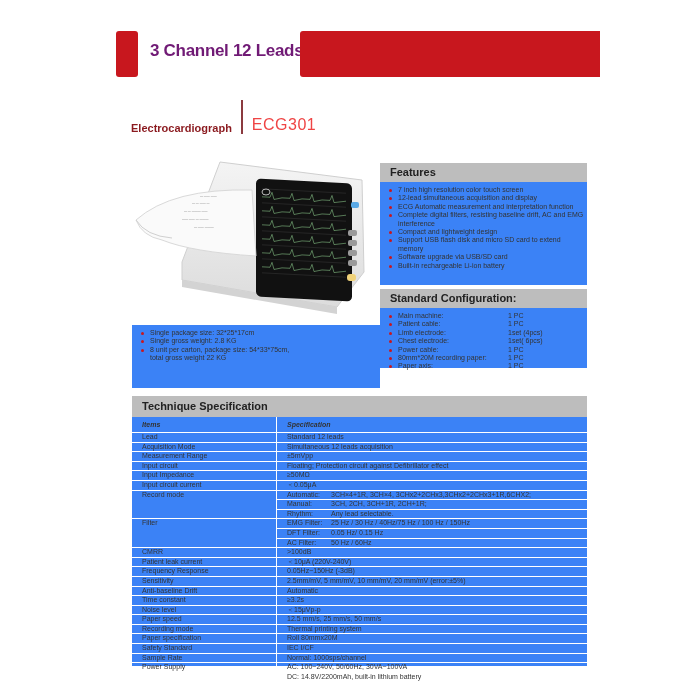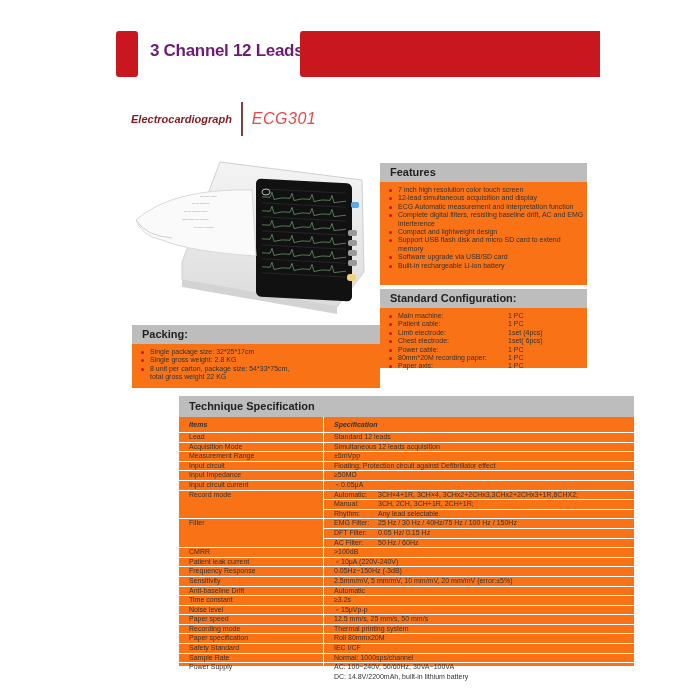--- a/index.html
+++ b/index.html
@@ -1,35 +1,35 @@
 <!DOCTYPE html>
 <html><head>
 <meta charset="utf-8">
 <style>
   html,body{margin:0;padding:0;background:#fff;}
   body{width:700px;height:700px;position:relative;overflow:hidden;font-family:"Liberation Sans",sans-serif;color:#333;}
   .banner-left{position:absolute;left:116px;top:31px;width:22px;height:46px;background:#c8171e;border-radius:3px;}
   .banner-title{position:absolute;left:150px;top:41px;font-size:17px;font-weight:bold;color:#701a75;letter-spacing:-0.3px;}
   .banner-right{position:absolute;left:300px;top:31px;width:300px;height:46px;background:#c8171e;border-radius:3px 0 0 3px;}
-  .subhead{position:absolute;left:131px;top:104px;height:30px;display:flex;align-items:center;font-style:italic;}
+  .subhead{position:absolute;left:131px;top:104px;height:30px;display:flex;align-items:flex-end;}
   .subhead .cat{font-size:11px;font-weight:bold;color:#8b1a1f;}
   .subhead .divider{width:2px;height:34px;background:#8b3a3f;margin:0 9px 0 9px;}
   .subhead .model{font-size:16px;color:#ef4444;letter-spacing:0.5px;}
   .device{position:absolute;left:132px;top:152px;width:248px;height:168px;}
-  .panel{position:absolute;background:#f97316;}
+  .panel{position:absolute;background:#3b82f6;}
   .panel-header{background:#bdbdbd;font-weight:bold;font-size:11px;color:#222;padding:0 10px;height:19px;line-height:19px;}
   .bullets{list-style:none;margin:0;padding:4px 0 0 8px;font-size:7px;line-height:8.4px;color:#333;}
   .bullets li{position:relative;padding-left:10px;}
   .bullets li::before{content:"";position:absolute;left:1px;top:3px;width:3px;height:3px;border-radius:50%;background:#c8171e;}
   .features{left:380px;top:163px;width:207px;height:122px;}
   .config{left:380px;top:289px;width:207px;height:79px;}
   .config .row{display:flex;}
   .config .row .k{width:110px;}
   .packing{left:132px;top:325px;width:248px;height:63px;}
-  .spec{left:132px;top:396px;width:455px;height:270px;margin-left:47px;}
+  .spec{left:132px;top:396px;width:455px;height:270px;}
   .spec .panel-header{height:21px;line-height:21px;font-size:11px;}
   table.spec-table{border-collapse:collapse;width:100%;font-size:7px;color:#333;}
   table.spec-table td{padding:0 0 0 10px;height:8.6px;line-height:8.6px;border-bottom:1px solid #fff;vertical-align:top;}
   table.spec-table td.col1{width:134px;border-right:1px solid #fff;}
   table.spec-table tr.head td{font-style:italic;font-weight:bold;height:15px;line-height:15px;border-bottom:1px solid #fff;}
   .sub-k{display:inline-block;width:44px;}
 </style>
 </head>
 <body>
 
@@ -130,21 +130,20 @@
         <span>1 PC</span>
       </li>
     <li class="row">
         <span class="k">Paper axis:</span>
         <span>1 PC</span>
       </li>
   </ul>
 </div>
 
 <div class="panel packing">
-  <div class="panel-header">Packing:</div>
   <ul class="bullets">
     <li>Single package size: 32*25*17cm</li>
     <li>Single gross weight: 2.8 KG</li>
     <li style="width:150px;">8 unit per carton, package size: 54*33*75cm, total gross weight 22 KG</li>
   </ul>
 </div>
 
 <div class="panel spec">
   <div class="panel-header">Technique Specification</div>
   <table class="spec-table">

